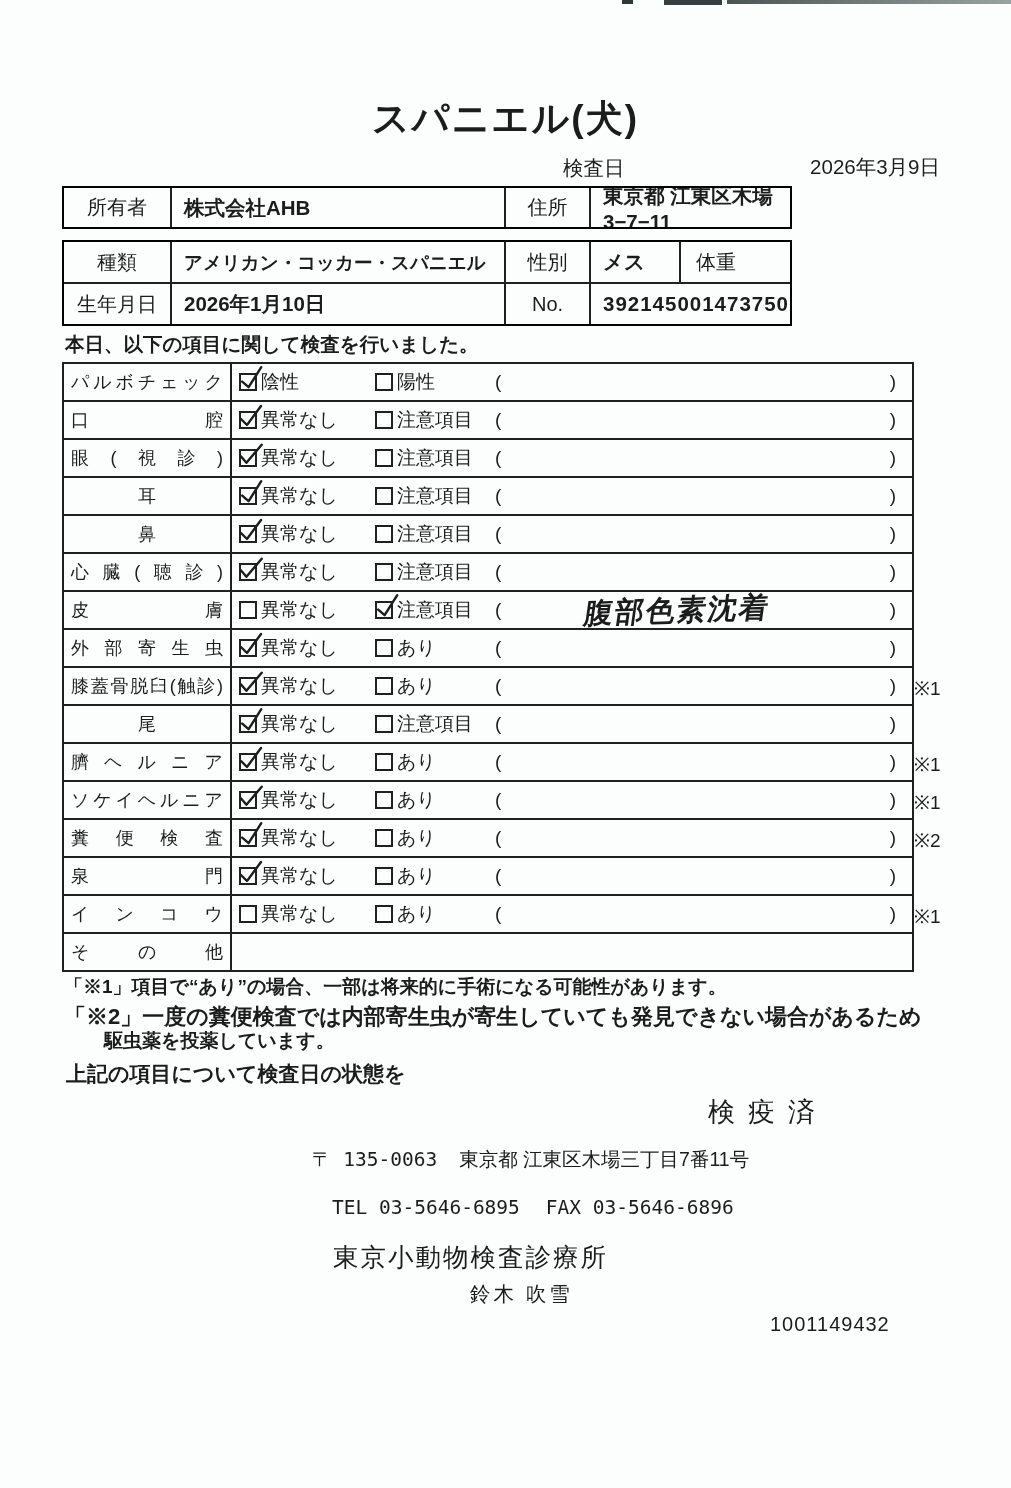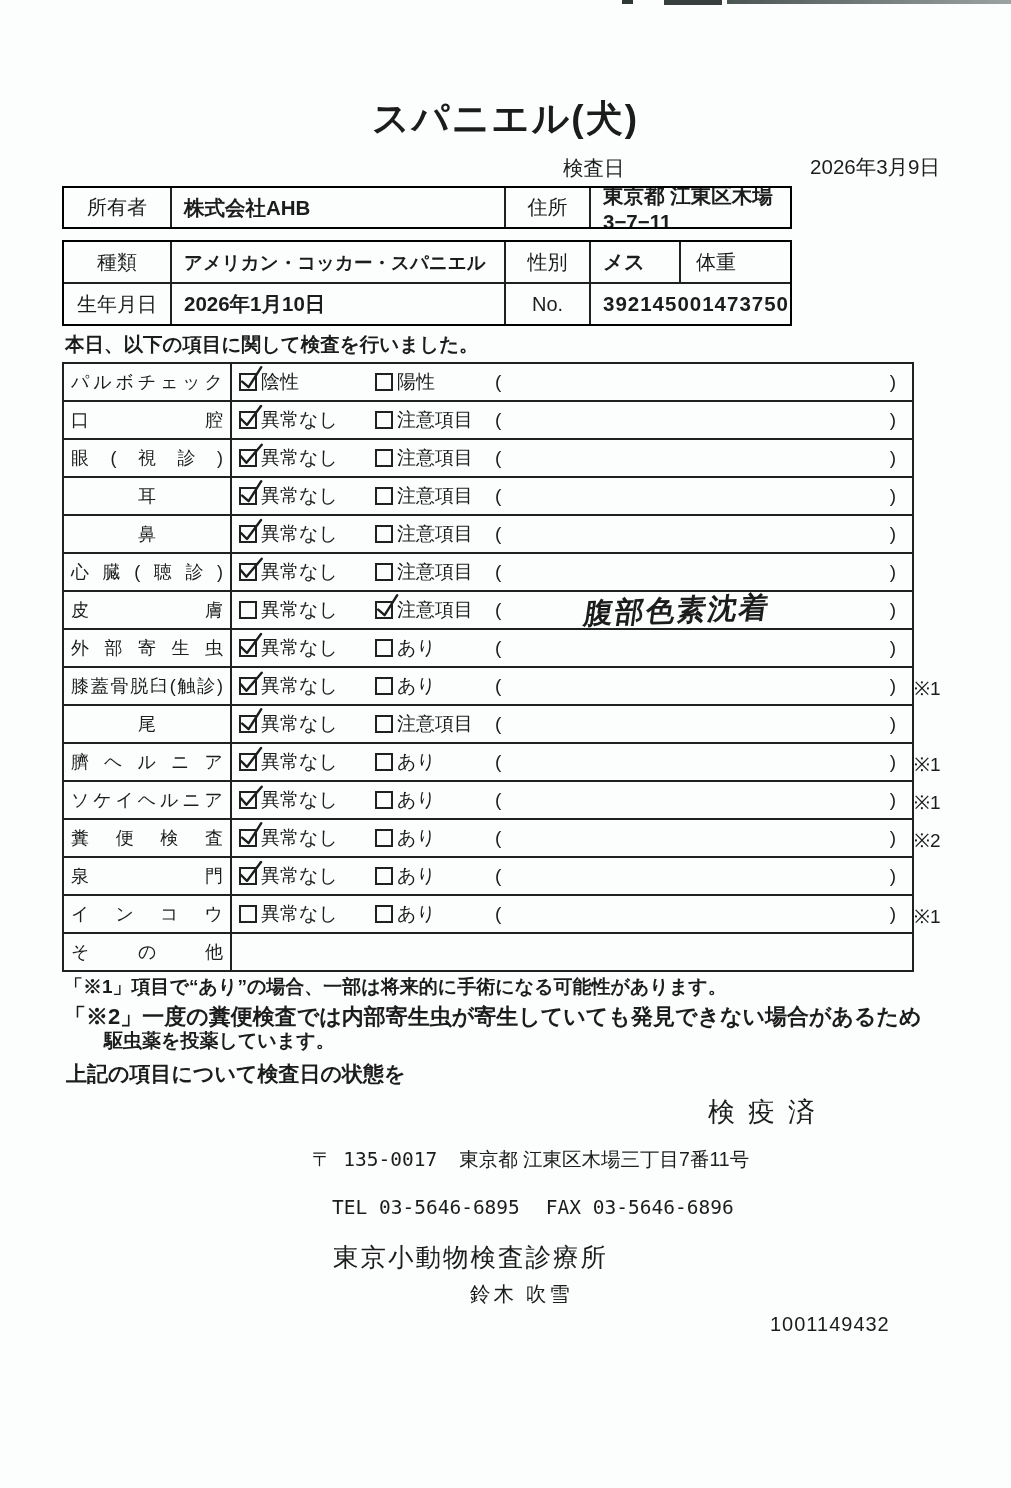--- a/index.html
+++ b/index.html
@@ -504,20 +504,20 @@
 <div class="abs fn2">「※2」一度の糞便検査では内部寄生虫が寄生していても発見できない場合があるため</div>
 <div class="abs fn3">駆虫薬を投薬しています。</div>
 
 <div class="abs disc">
   <div>上記の項目について検査日の状態を</div>
 </div>
 
 <div class="abs stamp">検疫済</div>
 
 <div class="abs postal">
-  <span class="mono">〒 135-0017</span><span class="addr">東京都 江東区木場三丁目7番11号</span>
+  <span class="mono">〒 135-0063</span><span class="addr">東京都 江東区木場三丁目7番11号</span>
 </div>
 <div class="abs telfax mono">
   <span>TEL 03-5646-6895</span><span>FAX 03-5646-6896</span>
 </div>
 <div class="abs clinic-name">東京小動物検査診療所</div>
 <div class="abs vet-name">鈴木 吹雪</div>
 <div class="abs serial">1001149432</div>
 
 </body></html>

